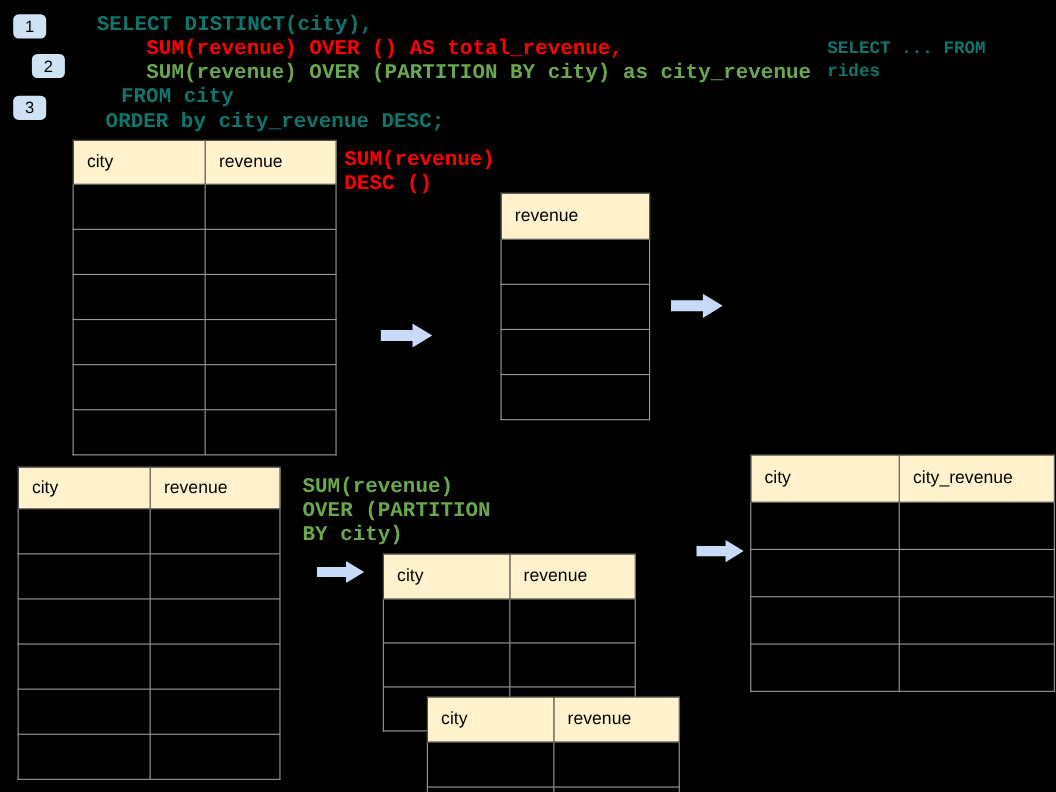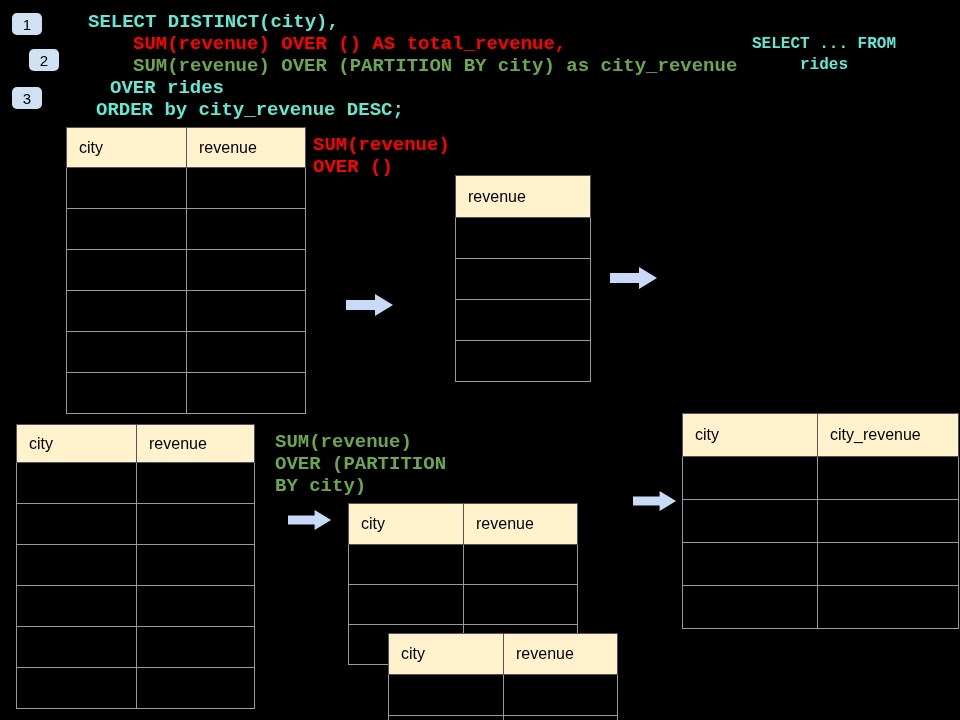--- a/index.html
+++ b/index.html
@@ -13,21 +13,21 @@
   
   .code {
     position:absolute;
     font-family:"Liberation Mono", monospace;
     font-weight:bold;
     font-size:19px;
     line-height:22px;
     white-space:pre;
   }
   .code.small { font-size:16px; line-height:21px; }
-  .purple { color:#5eead4;text-align:center; }
+  .purple { color:#0f766e; }
   .red    { color:#FF0000; }
   .green  { color:#6AA84F; }
 
   
   .badge {
     position:absolute; width:30px; height:22px;
     background:#CFE2F3; border-radius:5px;
     color:#000; font-size:15px;
     display:flex; align-items:center; justify-content:center;
   }
@@ -62,21 +62,21 @@
   <div class="badge" style="left:29px; top:49px;">
       <span>2</span>
     </div>
   <div class="badge" style="left:12px; top:87px;">
       <span>3</span>
     </div>
 
   <div class="code purple" style="left:88px;  top:11px;">SELECT DISTINCT(city),</div>
   <div class="code green" style="left:133px; top:55px;">SUM(revenue) OVER (PARTITION BY city) as city_revenue</div>
   <div class="code red" style="left:133px; top:33px;">SUM(revenue) OVER () AS total_revenue,</div>
-  <div class="code purple" style="left:110px; top:77px;">OVER rides</div>
+  <div class="code purple" style="left:110px; top:77px;">FROM city</div>
   <div class="code purple" style="left:96px; top:99px;">ORDER by city_revenue DESC;</div>
 
   <div class="code small purple" style="left:752px; top:34px;"><span>SELECT ... FROM</span><br><span>rides</span></div>
 
   <table class="t1" style="left:66px; top:127px; width:239px;">
     <colgroup>
         <col style="width:120px">
         <col style="width:119px">
       </colgroup>
     <thead>
@@ -106,21 +106,21 @@
           <td></td>
           <td></td>
         </tr>
         <tr>
           <td></td>
           <td></td>
         </tr>
       </tbody>
   </table>
 
-  <div class="code red" style="left:313px; top:134px;"><span>SUM(revenue)</span><br><span>OVER ()</span></div>
+  <div class="code red" style="left:313px; top:134px;"><span>SUM(revenue)</span><br><span>DESC ()</span></div>
 
   <div class="arrow" style="left:346px; top:293px;">
     <svg width="48" height="24" viewBox="0 0 48 24">
       <path d="M0,7 H29 V1 L47,12 L29,23 V17 H0 Z" fill="#C9DAF8"></path>
     </svg>
   </div>
 
   <table class="t2" style="left:455px; top:175px; width:135px;">
     <colgroup>
         <col style="width:135px">

